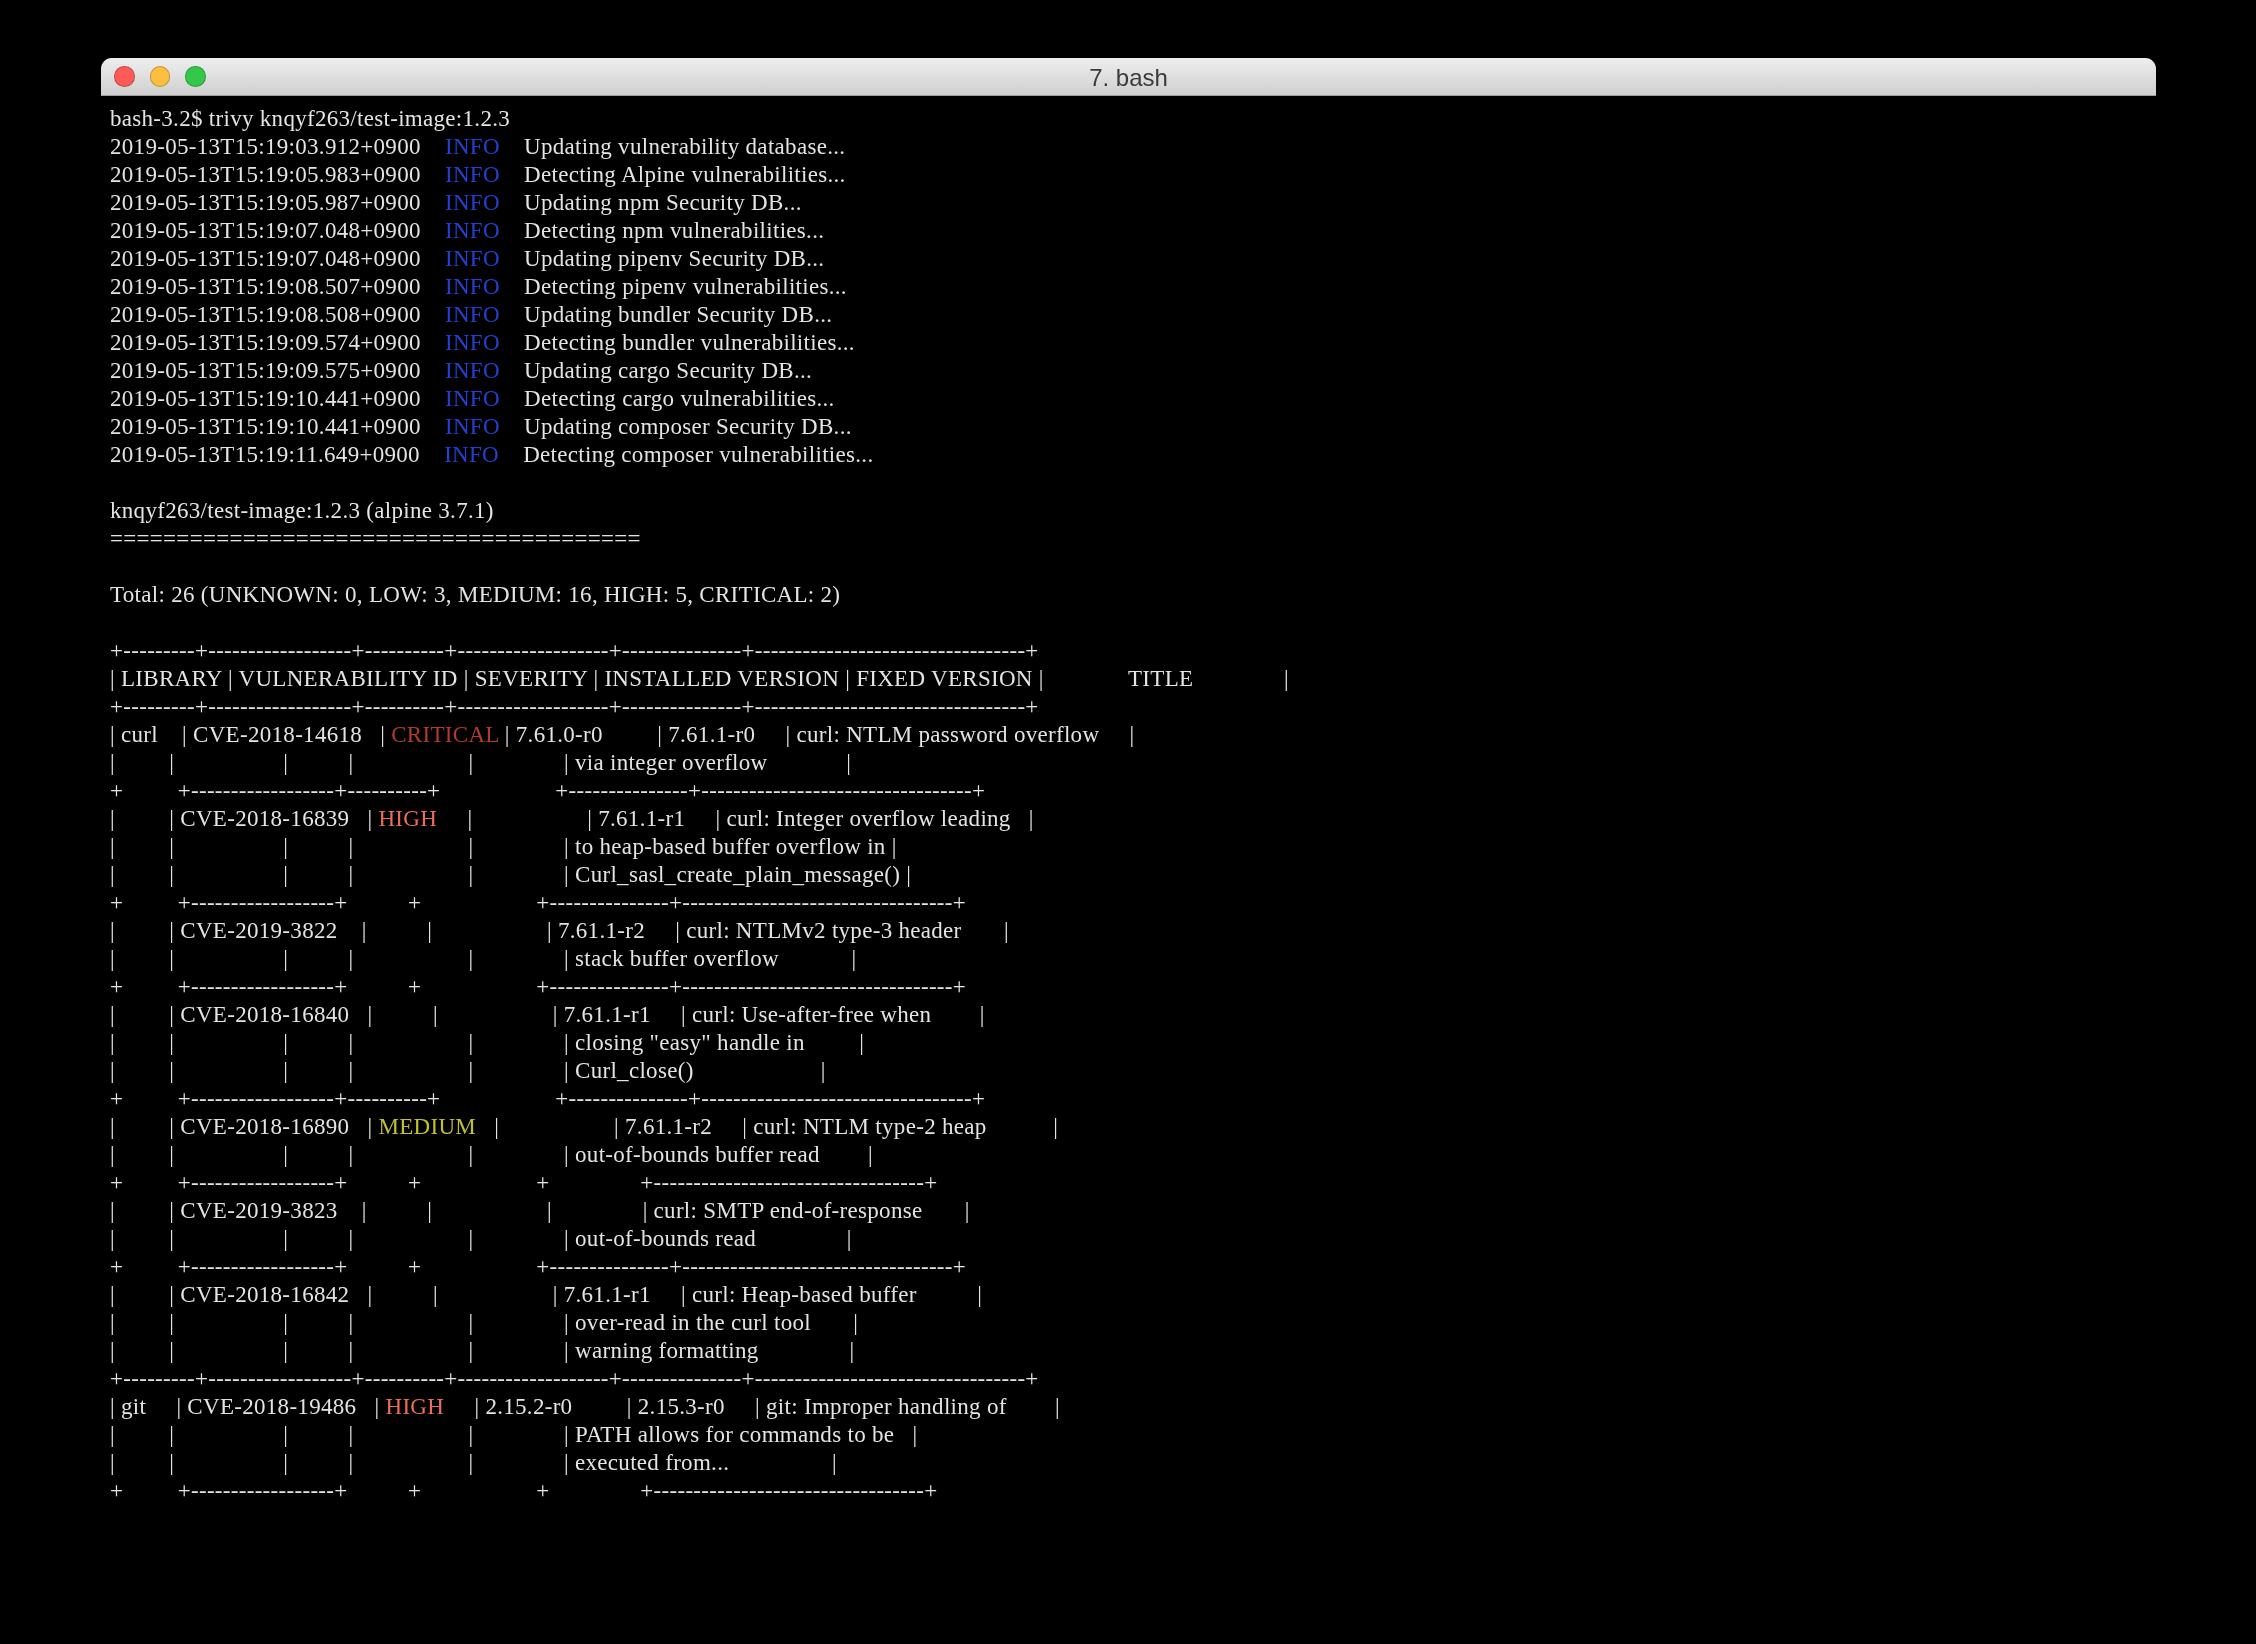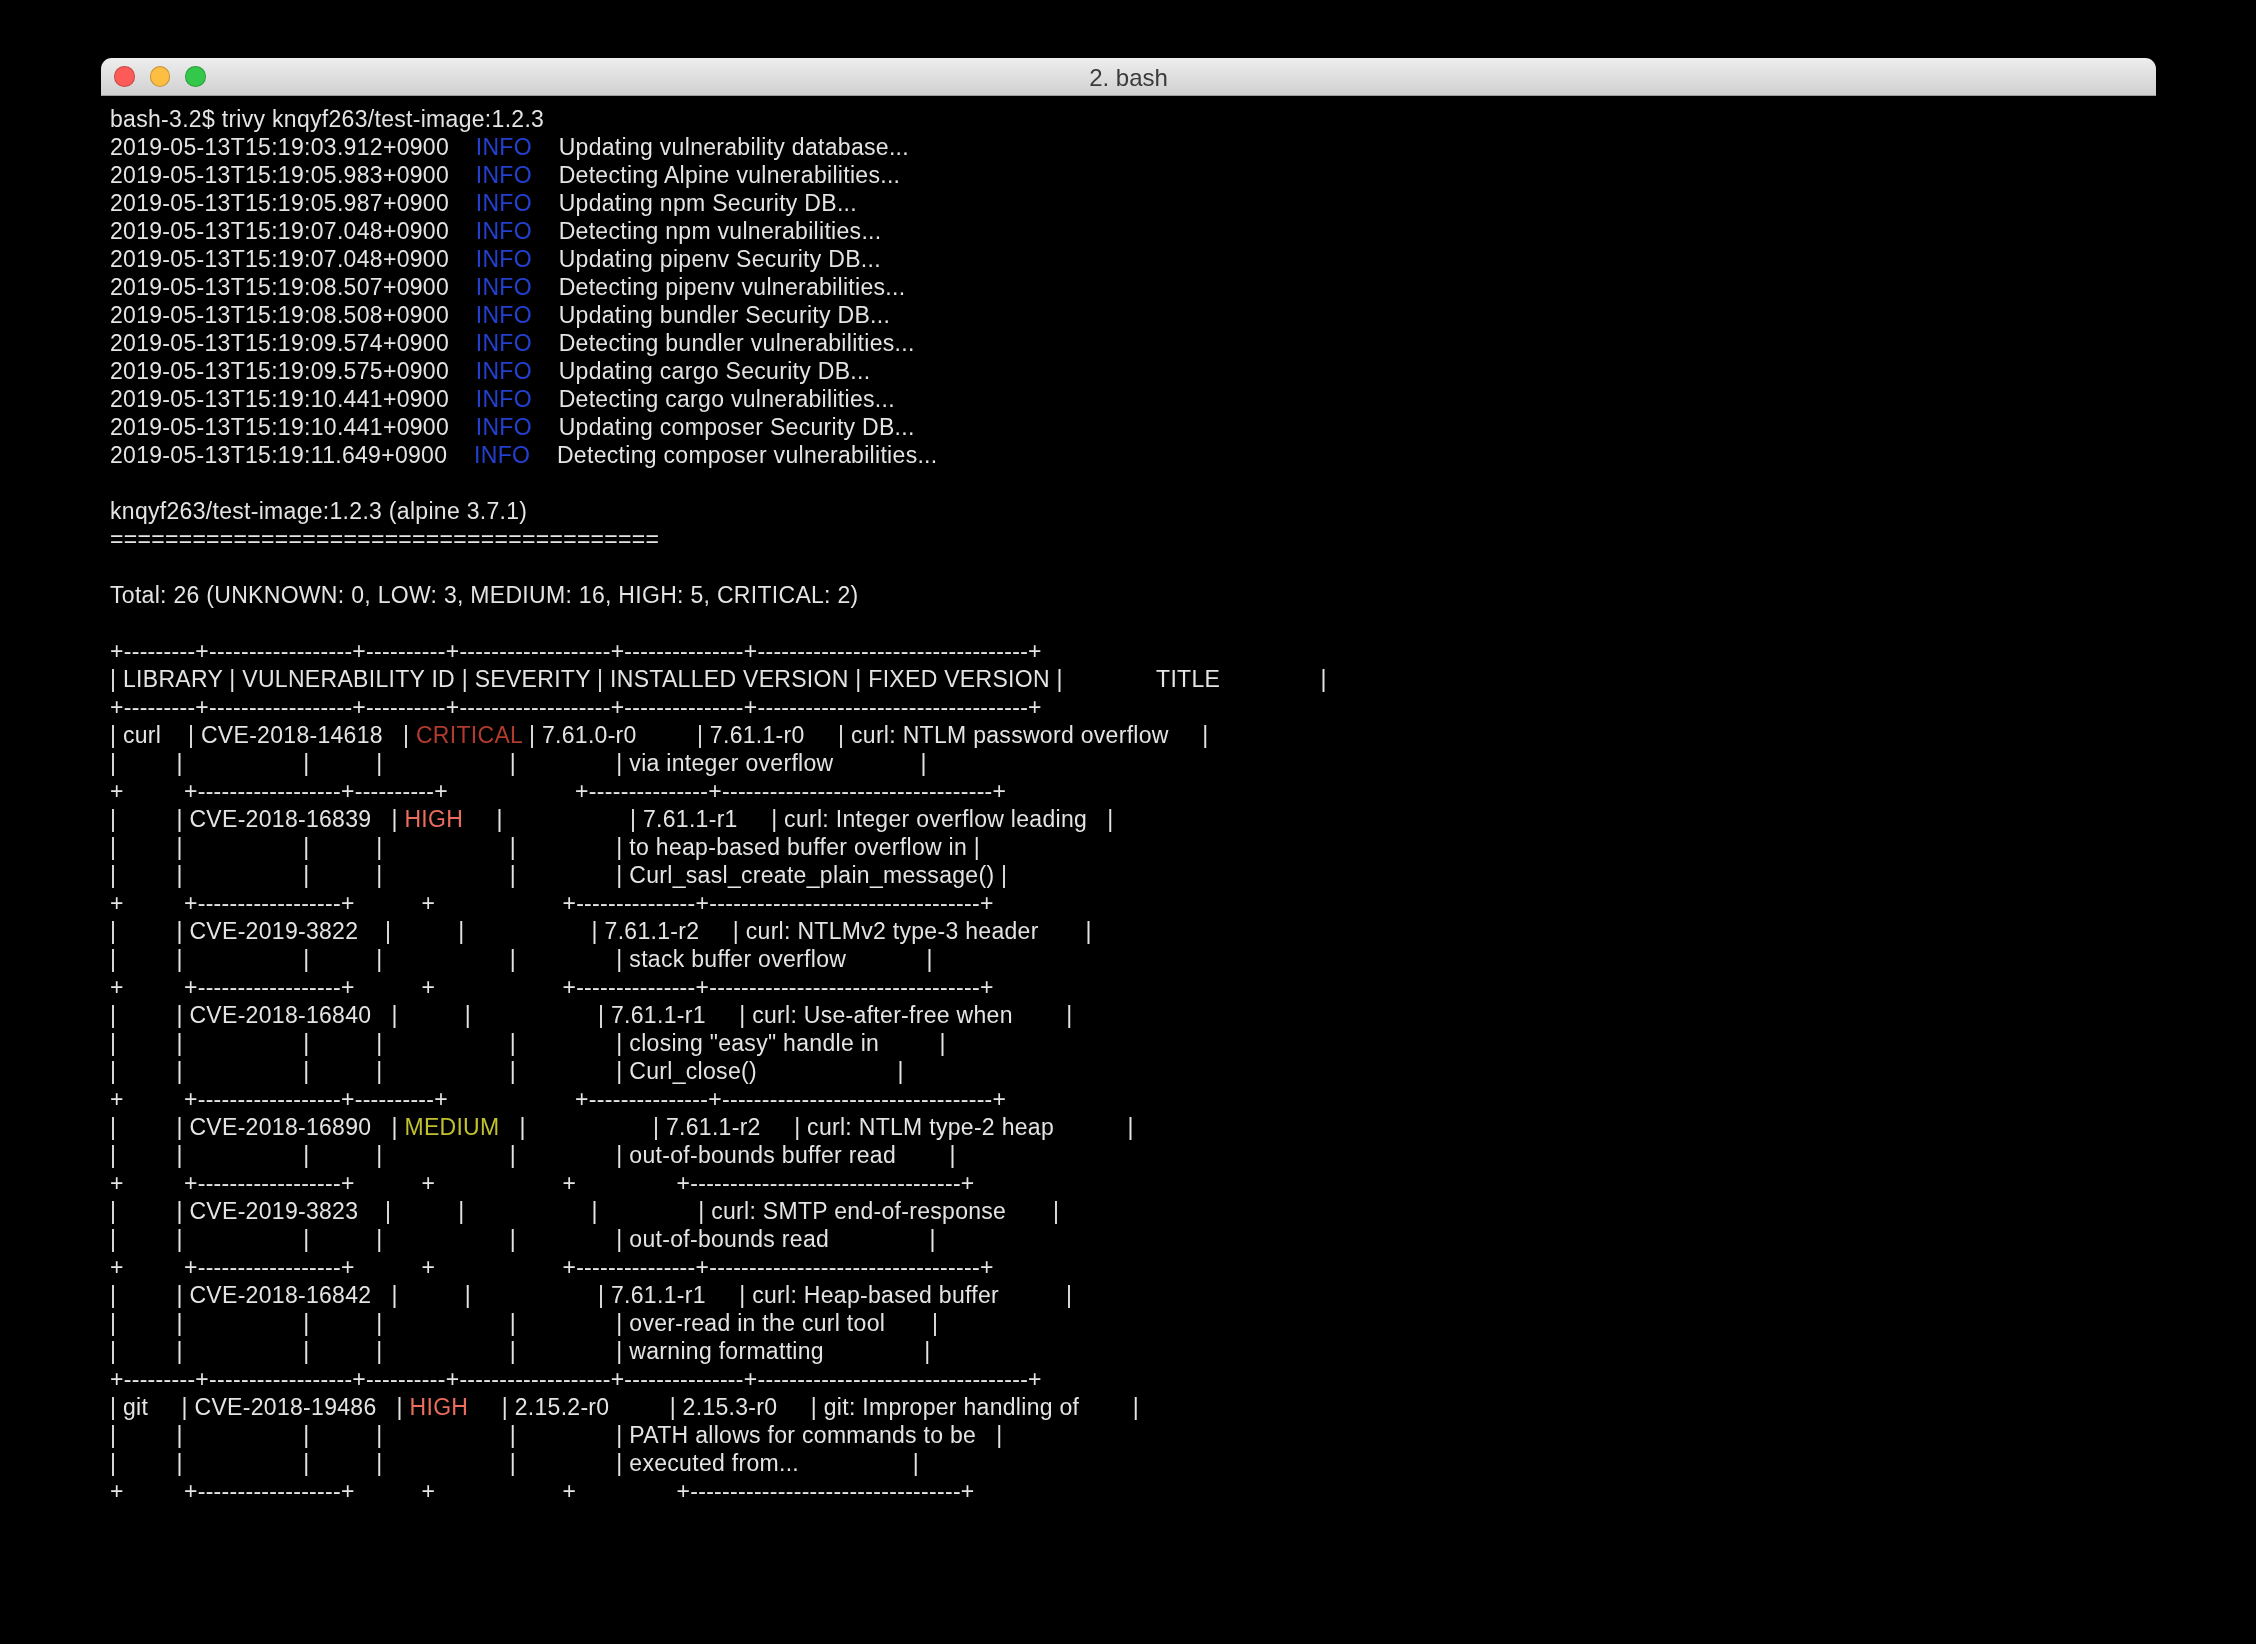--- a/index.html
+++ b/index.html
@@ -4,32 +4,32 @@
 <style>
   html,body{margin:0;padding:0;background:#000;}
   body{width:2256px;height:1645px;position:relative;overflow:hidden;}
   .window{position:absolute;left:101px;top:58px;width:2055px;height:1587px;background:#000;border-radius:10.7px 10.7px 0 0;}
   .titlebar{position:relative;height:37px;background:linear-gradient(#eeeeee,#d0d0d0);border-radius:10.7px 10.7px 0 0;border-bottom:1.8px solid #9e9e9e;}
   .lights{position:absolute;left:13.4px;top:8px;display:flex;gap:15px;}
   .light{width:20.5px;height:20.5px;border-radius:50%;box-sizing:border-box;border:0.9px solid rgba(0,0,0,.22);}
   .title{position:absolute;left:0;right:0;top:0;line-height:39px;text-align:center;
          font-family:"Liberation Sans",sans-serif;font-size:24px;color:#3b3b3b;}
   .content{position:absolute;left:9px;top:47px;right:0;bottom:0;
-           font-family:Liberation Sans, sans-serif;
+           font-family:Liberation Serif, serif;
            font-size:23px;line-height:28px;letter-spacing:0.3px;
            color:#e4e4e4;white-space:pre;}
   .tline{height:28px;}
 </style>
 </head>
 <body>
 
 <div class="window">
   <div class="titlebar">
     <div class="lights">
       <div class="light" style="background:#fc5b57"></div>
       <div class="light" style="background:#fdbe41"></div>
       <div class="light" style="background:#34c84a"></div>
     </div>
-    <div class="title">2. bash</div>
+    <div class="title">7. bash</div>
   </div>
   <div class="content"><div class="tline"><span style="color: rgb(228, 228, 228);">bash-3.2$ trivy knqyf263/test-image:1.2.3</span></div><div class="tline"><span style="color: rgb(228, 228, 228);">2019-05-13T15:19:03.912+0900    </span><span style="color: rgb(36, 64, 208);">INFO</span><span style="color: rgb(228, 228, 228);">    Updating vulnerability database...</span></div><div class="tline"><span style="color: rgb(228, 228, 228);">2019-05-13T15:19:05.983+0900    </span><span style="color: rgb(36, 64, 208);">INFO</span><span style="color: rgb(228, 228, 228);">    Detecting Alpine vulnerabilities...</span></div><div class="tline"><span style="color: rgb(228, 228, 228);">2019-05-13T15:19:05.987+0900    </span><span style="color: rgb(36, 64, 208);">INFO</span><span style="color: rgb(228, 228, 228);">    Updating npm Security DB...</span></div><div class="tline"><span style="color: rgb(228, 228, 228);">2019-05-13T15:19:07.048+0900    </span><span style="color: rgb(36, 64, 208);">INFO</span><span style="color: rgb(228, 228, 228);">    Detecting npm vulnerabilities...</span></div><div class="tline"><span style="color: rgb(228, 228, 228);">2019-05-13T15:19:07.048+0900    </span><span style="color: rgb(36, 64, 208);">INFO</span><span style="color: rgb(228, 228, 228);">    Updating pipenv Security DB...</span></div><div class="tline"><span style="color: rgb(228, 228, 228);">2019-05-13T15:19:08.507+0900    </span><span style="color: rgb(36, 64, 208);">INFO</span><span style="color: rgb(228, 228, 228);">    Detecting pipenv vulnerabilities...</span></div><div class="tline"><span style="color: rgb(228, 228, 228);">2019-05-13T15:19:08.508+0900    </span><span style="color: rgb(36, 64, 208);">INFO</span><span style="color: rgb(228, 228, 228);">    Updating bundler Security DB...</span></div><div class="tline"><span style="color: rgb(228, 228, 228);">2019-05-13T15:19:09.574+0900    </span><span style="color: rgb(36, 64, 208);">INFO</span><span style="color: rgb(228, 228, 228);">    Detecting bundler vulnerabilities...</span></div><div class="tline"><span style="color: rgb(228, 228, 228);">2019-05-13T15:19:09.575+0900    </span><span style="color: rgb(36, 64, 208);">INFO</span><span style="color: rgb(228, 228, 228);">    Updating cargo Security DB...</span></div><div class="tline"><span style="color: rgb(228, 228, 228);">2019-05-13T15:19:10.441+0900    </span><span style="color: rgb(36, 64, 208);">INFO</span><span style="color: rgb(228, 228, 228);">    Detecting cargo vulnerabilities...</span></div><div class="tline"><span style="color: rgb(228, 228, 228);">2019-05-13T15:19:10.441+0900    </span><span style="color: rgb(36, 64, 208);">INFO</span><span style="color: rgb(228, 228, 228);">    Updating composer Security DB...</span></div><div class="tline"><span style="color: rgb(228, 228, 228);">2019-05-13T15:19:11.649+0900    </span><span style="color: rgb(36, 64, 208);">INFO</span><span style="color: rgb(228, 228, 228);">    Detecting composer vulnerabilities...</span></div><div class="tline"></div><div class="tline"><span style="color: rgb(228, 228, 228);">knqyf263/test-image:1.2.3 (alpine 3.7.1)</span></div><div class="tline"><span style="color: rgb(228, 228, 228);">========================================</span></div><div class="tline"></div><div class="tline"><span style="color: rgb(228, 228, 228);">Total: 26 (UNKNOWN: 0, LOW: 3, MEDIUM: 16, HIGH: 5, CRITICAL: 2)</span></div><div class="tline"></div><div class="tline"><span style="color: rgb(228, 228, 228);">+---------+------------------+----------+-------------------+---------------+----------------------------------+</span></div><div class="tline"><span style="color: rgb(228, 228, 228);">| LIBRARY | VULNERABILITY ID | SEVERITY | INSTALLED VERSION | FIXED VERSION |              TITLE               |</span></div><div class="tline"><span style="color: rgb(228, 228, 228);">+---------+------------------+----------+-------------------+---------------+----------------------------------+</span></div><div class="tline"><span style="color: rgb(228, 228, 228);">| curl    | CVE-2018-14618   |</span><span style="color: rgb(178, 59, 46);"> CRITICAL </span><span style="color: rgb(228, 228, 228);">| 7.61.0-r0         | 7.61.1-r0     | curl: NTLM password overflow     |</span></div><div class="tline"><span style="color: rgb(228, 228, 228);">|         |                  |          |                   |               | via integer overflow             |</span></div><div class="tline"><span style="color: rgb(228, 228, 228);">+         +------------------+----------+                   +---------------+----------------------------------+</span></div><div class="tline"><span style="color: rgb(228, 228, 228);">|         | CVE-2018-16839   |</span><span style="color: rgb(236, 109, 93);"> HIGH     </span><span style="color: rgb(228, 228, 228);">|                   | 7.61.1-r1     | curl: Integer overflow leading   |</span></div><div class="tline"><span style="color: rgb(228, 228, 228);">|         |                  |          |                   |               | to heap-based buffer overflow in |</span></div><div class="tline"><span style="color: rgb(228, 228, 228);">|         |                  |          |                   |               | Curl_sasl_create_plain_message() |</span></div><div class="tline"><span style="color: rgb(228, 228, 228);">+         +------------------+          +                   +---------------+----------------------------------+</span></div><div class="tline"><span style="color: rgb(228, 228, 228);">|         | CVE-2019-3822    |</span><span style="color: rgb(228, 228, 228);">          </span><span style="color: rgb(228, 228, 228);">|                   | 7.61.1-r2     | curl: NTLMv2 type-3 header       |</span></div><div class="tline"><span style="color: rgb(228, 228, 228);">|         |                  |          |                   |               | stack buffer overflow            |</span></div><div class="tline"><span style="color: rgb(228, 228, 228);">+         +------------------+          +                   +---------------+----------------------------------+</span></div><div class="tline"><span style="color: rgb(228, 228, 228);">|         | CVE-2018-16840   |</span><span style="color: rgb(228, 228, 228);">          </span><span style="color: rgb(228, 228, 228);">|                   | 7.61.1-r1     | curl: Use-after-free when        |</span></div><div class="tline"><span style="color: rgb(228, 228, 228);">|         |                  |          |                   |               | closing "easy" handle in         |</span></div><div class="tline"><span style="color: rgb(228, 228, 228);">|         |                  |          |                   |               | Curl_close()                     |</span></div><div class="tline"><span style="color: rgb(228, 228, 228);">+         +------------------+----------+                   +---------------+----------------------------------+</span></div><div class="tline"><span style="color: rgb(228, 228, 228);">|         | CVE-2018-16890   |</span><span style="color: rgb(193, 193, 47);"> MEDIUM   </span><span style="color: rgb(228, 228, 228);">|                   | 7.61.1-r2     | curl: NTLM type-2 heap           |</span></div><div class="tline"><span style="color: rgb(228, 228, 228);">|         |                  |          |                   |               | out-of-bounds buffer read        |</span></div><div class="tline"><span style="color: rgb(228, 228, 228);">+         +------------------+          +                   +               +----------------------------------+</span></div><div class="tline"><span style="color: rgb(228, 228, 228);">|         | CVE-2019-3823    |</span><span style="color: rgb(228, 228, 228);">          </span><span style="color: rgb(228, 228, 228);">|                   |               | curl: SMTP end-of-response       |</span></div><div class="tline"><span style="color: rgb(228, 228, 228);">|         |                  |          |                   |               | out-of-bounds read               |</span></div><div class="tline"><span style="color: rgb(228, 228, 228);">+         +------------------+          +                   +---------------+----------------------------------+</span></div><div class="tline"><span style="color: rgb(228, 228, 228);">|         | CVE-2018-16842   |</span><span style="color: rgb(228, 228, 228);">          </span><span style="color: rgb(228, 228, 228);">|                   | 7.61.1-r1     | curl: Heap-based buffer          |</span></div><div class="tline"><span style="color: rgb(228, 228, 228);">|         |                  |          |                   |               | over-read in the curl tool       |</span></div><div class="tline"><span style="color: rgb(228, 228, 228);">|         |                  |          |                   |               | warning formatting               |</span></div><div class="tline"><span style="color: rgb(228, 228, 228);">+---------+------------------+----------+-------------------+---------------+----------------------------------+</span></div><div class="tline"><span style="color: rgb(228, 228, 228);">| git     | CVE-2018-19486   |</span><span style="color: rgb(236, 109, 93);"> HIGH     </span><span style="color: rgb(228, 228, 228);">| 2.15.2-r0         | 2.15.3-r0     | git: Improper handling of        |</span></div><div class="tline"><span style="color: rgb(228, 228, 228);">|         |                  |          |                   |               | PATH allows for commands to be   |</span></div><div class="tline"><span style="color: rgb(228, 228, 228);">|         |                  |          |                   |               | executed from...                 |</span></div><div class="tline"><span style="color: rgb(228, 228, 228);">+         +------------------+          +                   +               +----------------------------------+</span></div></div>
 </div>
 
 
 </body></html>

